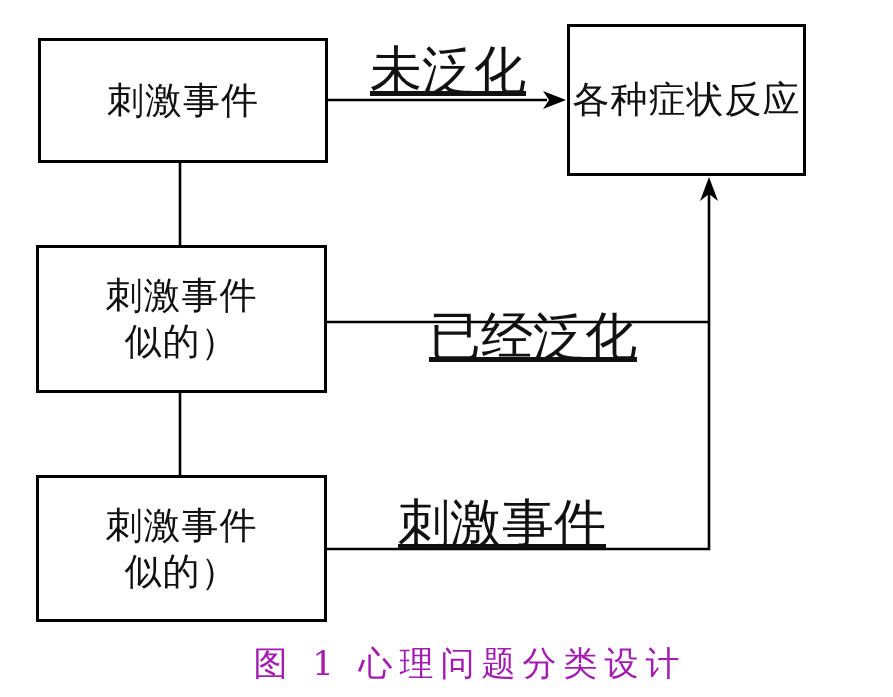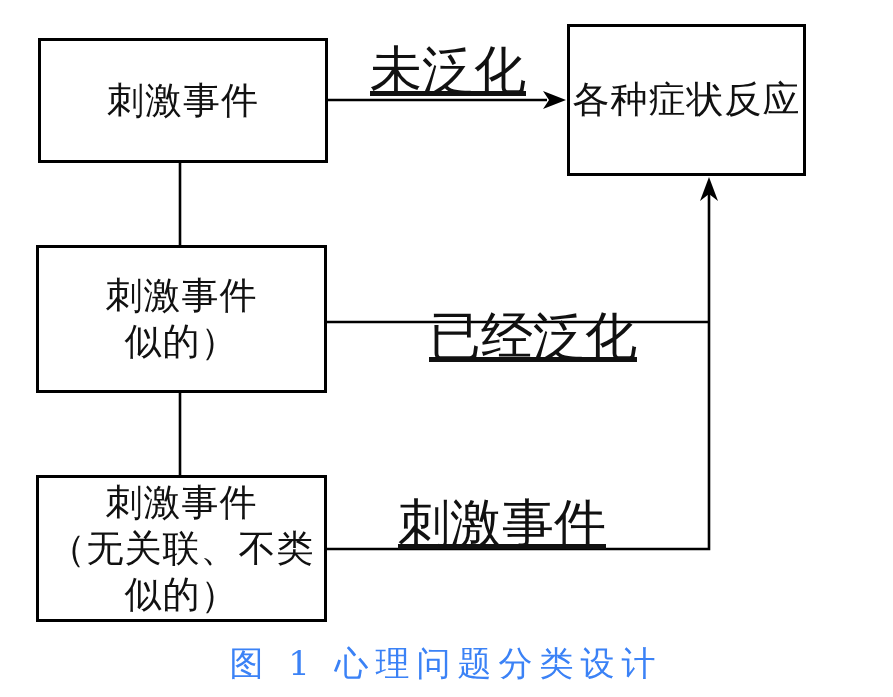--- a/index.html
+++ b/index.html
@@ -42,21 +42,22 @@
     white-space: nowrap;
     text-decoration: underline;
   }
   .caption {
     position: absolute;
     transform: translateX(-50%);
     font-family: "DejaVu Serif", serif;
     font-size: 34px;
     letter-spacing: 7px;
     white-space: nowrap;
-    color: #3b82f6;
+    color: #a21caf;
+    margin-left: 24px;
   }
 </style>
 </head>
 <body>
 
 <div class="canvas">
 
   <svg class="connectors" width="893" height="697" viewBox="0 0 893 697" xmlns="http://www.w3.org/2000/svg">
 
     <line class="ln" x1="180" y1="161" x2="180" y2="247"></line>
@@ -76,21 +77,20 @@
     <div>刺激事件</div>
   </div>
 
   <div class="node" style="left:36px; top:245px; width:291px; height:148px;">
     <div>刺激事件</div>
     <div>似的）</div>
   </div>
 
   <div class="node" style="left:36px; top:475px; width:291px; height:147px;">
     <div>刺激事件</div>
-    <div>（无关联、不类</div>
     <div>似的）</div>
   </div>
 
   <div class="node" style="left:567px; top:24px; width:239px; height:152px;">
     <div>各种症状反应</div>
   </div>
 
   <div class="edge-label" style="left:448px; top:50px;">未泛化</div>
 
   <div class="edge-label" style="left:533px; top:276px;margin-top:40px;">已经泛化</div>

